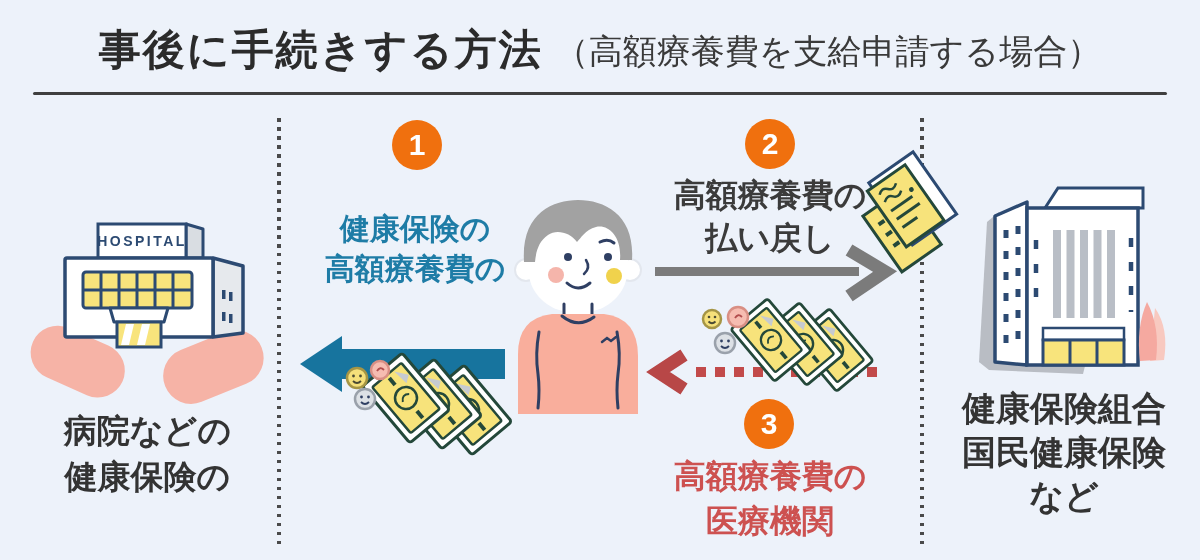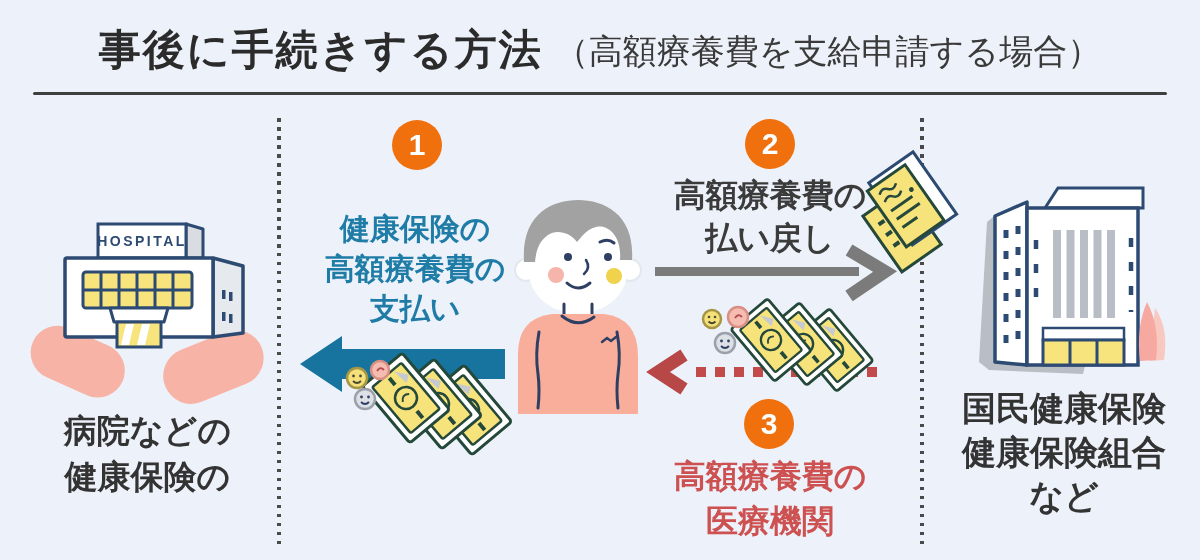--- a/index.html
+++ b/index.html
@@ -121,32 +121,31 @@
     <line x1="71" y1="58" x2="71" y2="128" stroke="#2c4a72" stroke-width="4.5" stroke-dasharray="9 15"></line>
     <line x1="166" y1="56" x2="166" y2="130" stroke="#2c4a72" stroke-width="4.5" stroke-dasharray="9 15"></line>
     <rect x="78" y="146" width="81" height="12" fill="#fff" stroke="#2c4a72" stroke-width="2.5"></rect>
     <rect x="78" y="158" width="81" height="25" fill="#f8e47c" stroke="#2c4a72" stroke-width="3"></rect>
     <line x1="105" y1="158" x2="105" y2="183" stroke="#2c4a72" stroke-width="3"></line>
     <line x1="132" y1="158" x2="132" y2="183" stroke="#2c4a72" stroke-width="3"></line>
     <path d="M190,126 q14,20 9,52 l-14,1 z" fill="#f8c9c0"></path>
     <path d="M182,120 q13,24 9,58 l-16,1 q-4,-34 7,-59 z" fill="#f5a9a0"></path>
   </svg>
   <div class="entity-label insurer">
+    <div>健康保険組合</div>
     <div>国民健康保険</div>
-    <div>健康保険組合</div>
     <div>など</div>
   </div>
 
   <div class="badge" style="left:392px;top:120px;">
     <span>1</span>
   </div>
   <div class="step-text s1">
     <div>健康保険の</div>
     <div>高額療養費の</div>
-    <div>支払い</div>
   </div>
   <svg class="abs" style="left:300px;top:334px;" width="205" height="60" viewBox="0 0 205 60">
     <polygon points="0,30 42,2 42,15 205,15 205,45 42,45 42,58" fill="#17749e"></polygon>
   </svg>
 
   <svg class="abs" style="left:338px;top:346px;" width="170" height="108" viewBox="0 0 170 108">
     <defs>
       <g id="bill">
         <rect x="-26" y="-37" width="52" height="74" rx="3" fill="#fff" stroke="#24483a" stroke-width="3"></rect>
         <rect x="-19" y="-30" width="38" height="60" rx="2" fill="#f7e37b" stroke="#24483a" stroke-width="2.5"></rect>

